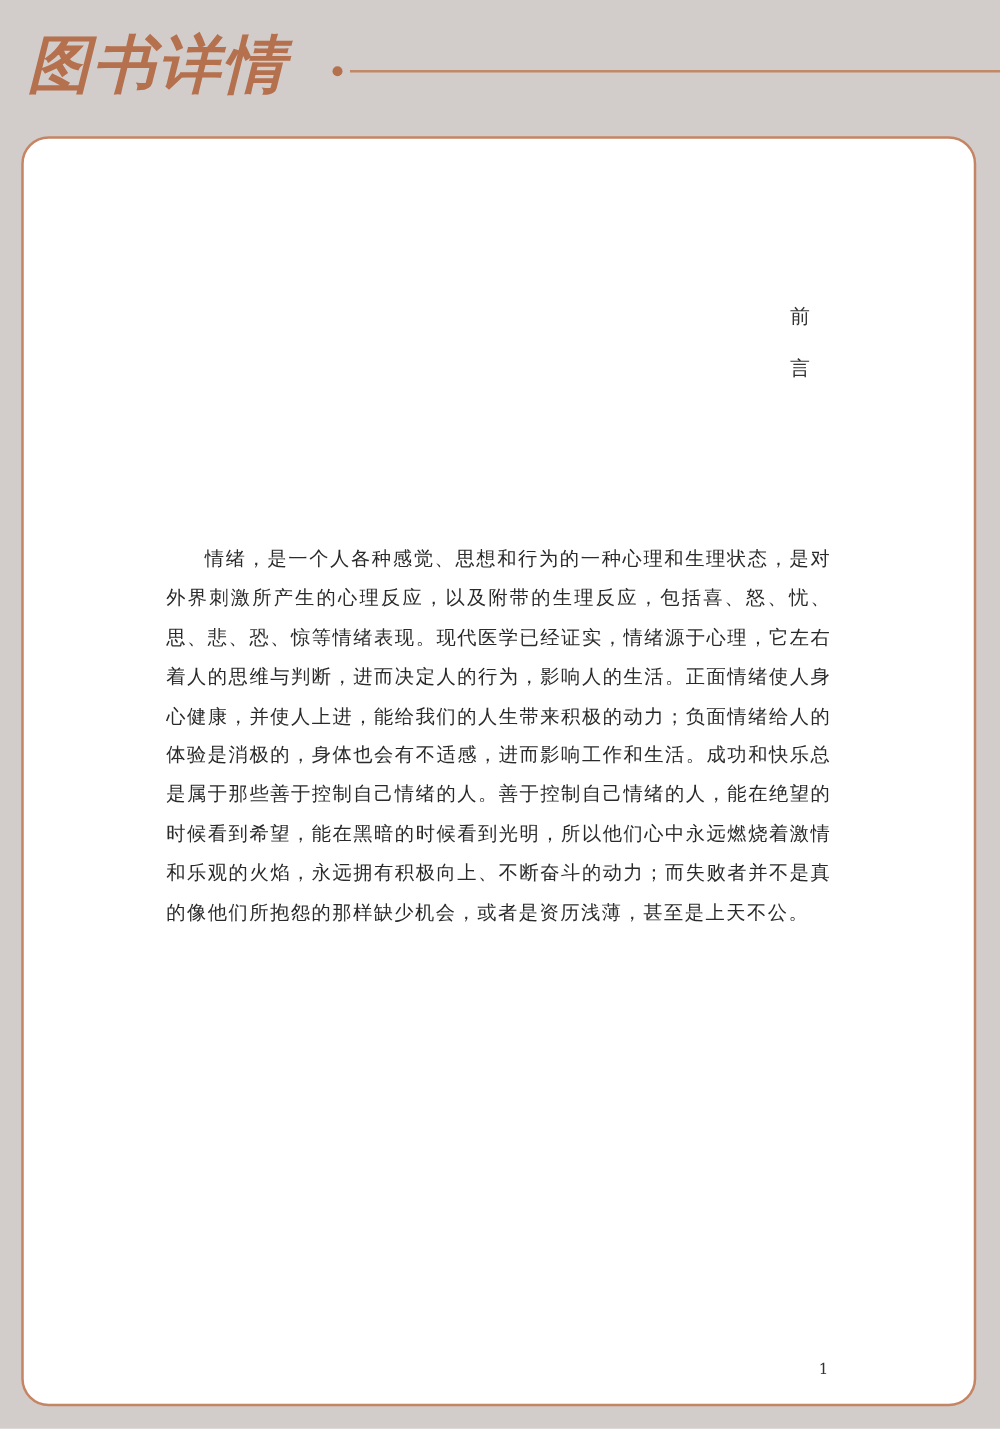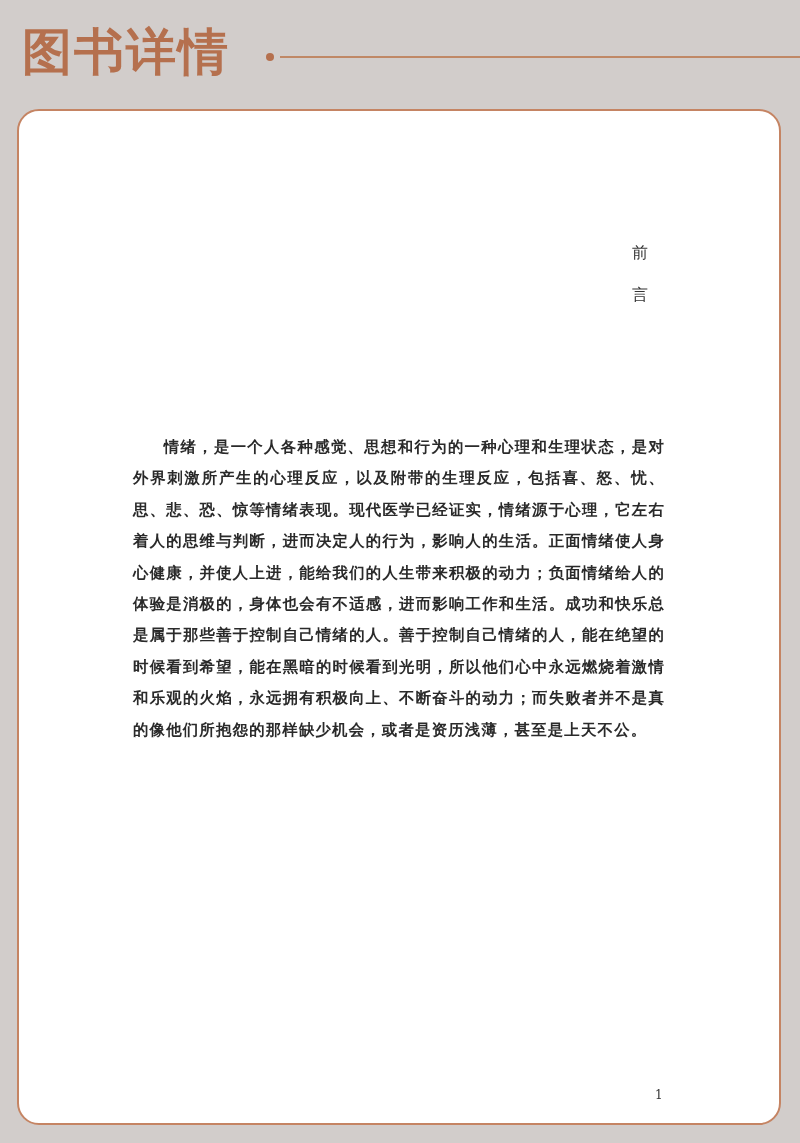--- a/index.html
+++ b/index.html
@@ -23,20 +23,21 @@
     }
     .header-title {
       position: absolute;
       left: 22px;
       top: 20px;
       font-size: 50px;
       font-weight: bold;
       color: #b5704e;
       letter-spacing: 2px;
       font-family: "DejaVu Serif", serif;
+      font-style: italic;
       line-height: 64px;
     }
     .header-dot {
       position: absolute;
       left: 266px;
       top: 53px;
       width: 8px;
       height: 8px;
       border-radius: 50%;
       background: #b5704e;
@@ -74,21 +75,21 @@
       display: block;
     }
     .body-text {
       position: absolute;
       left: 133px;
       top: 432px;
       width: 532px;
       font-size: 15.4px;
       line-height: 31.4px;
       color: #2a2a2a;
-      font-weight: bold;
+      font-weight: normal;
       text-align: justify;
       letter-spacing: 1.2px;
     }
     .body-text p {
       margin: 0;
       text-indent: 2em;
     }
     .page-number {
       position: absolute;
       left: 655px;

